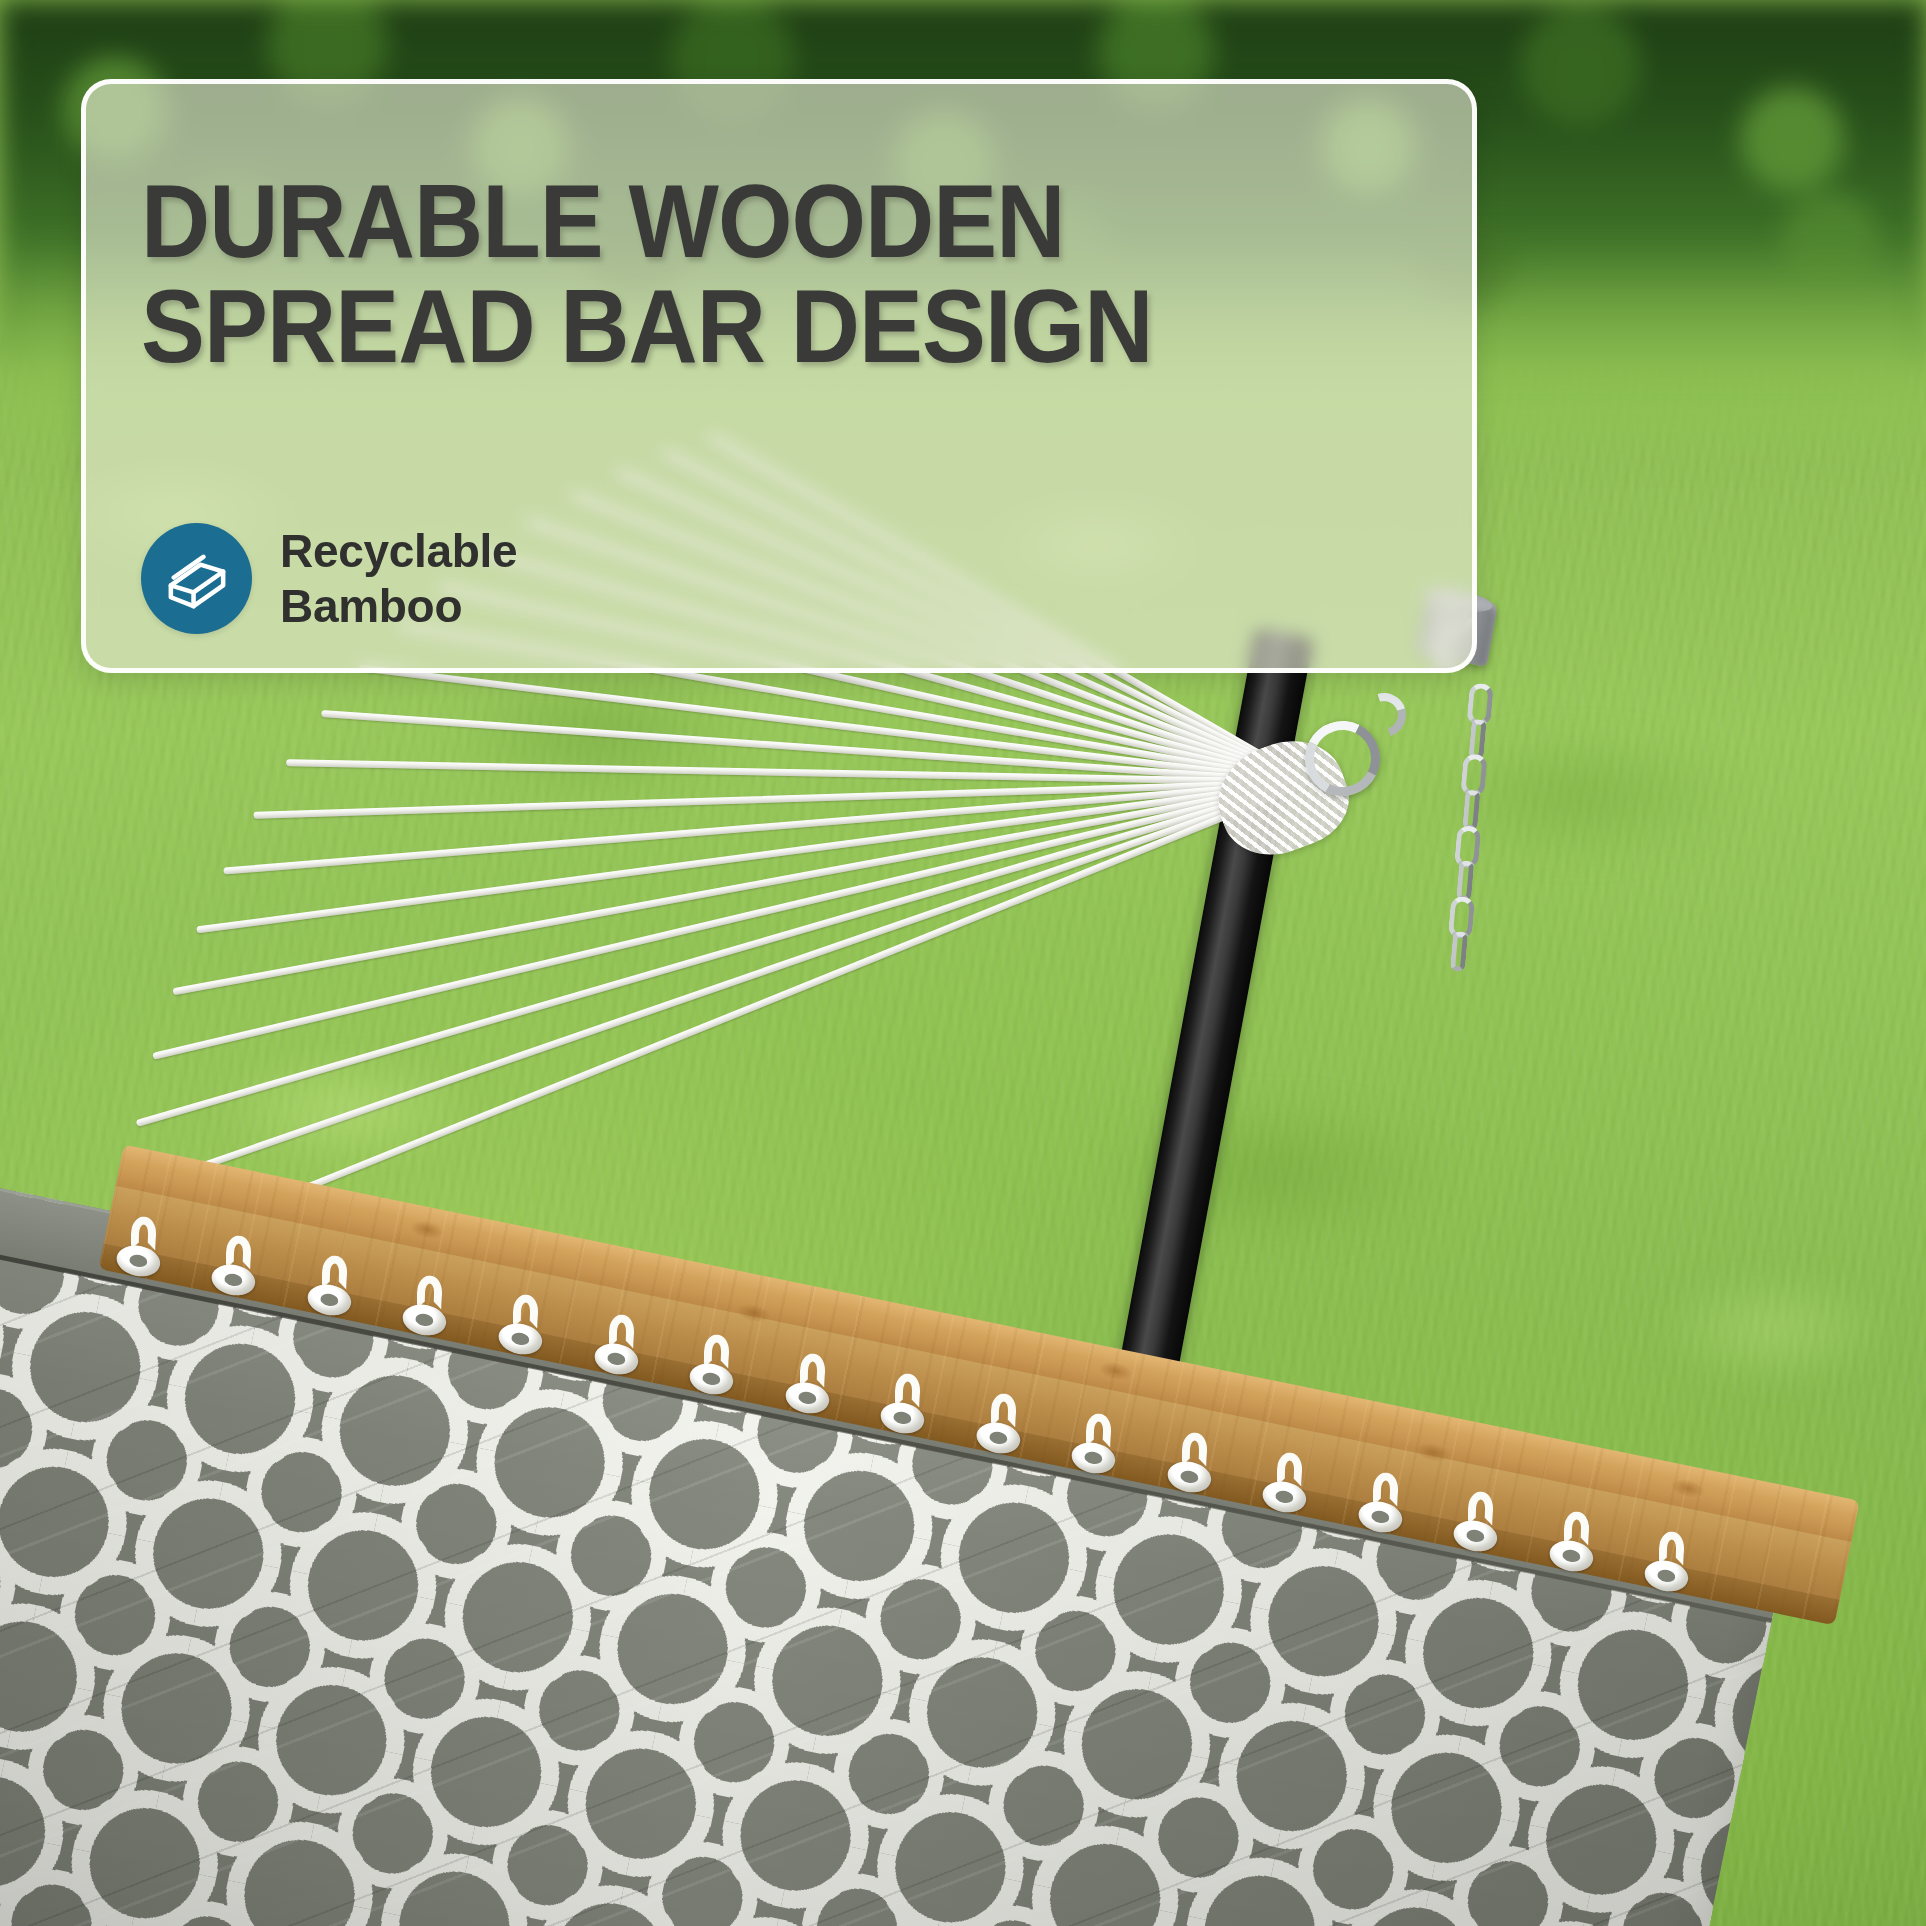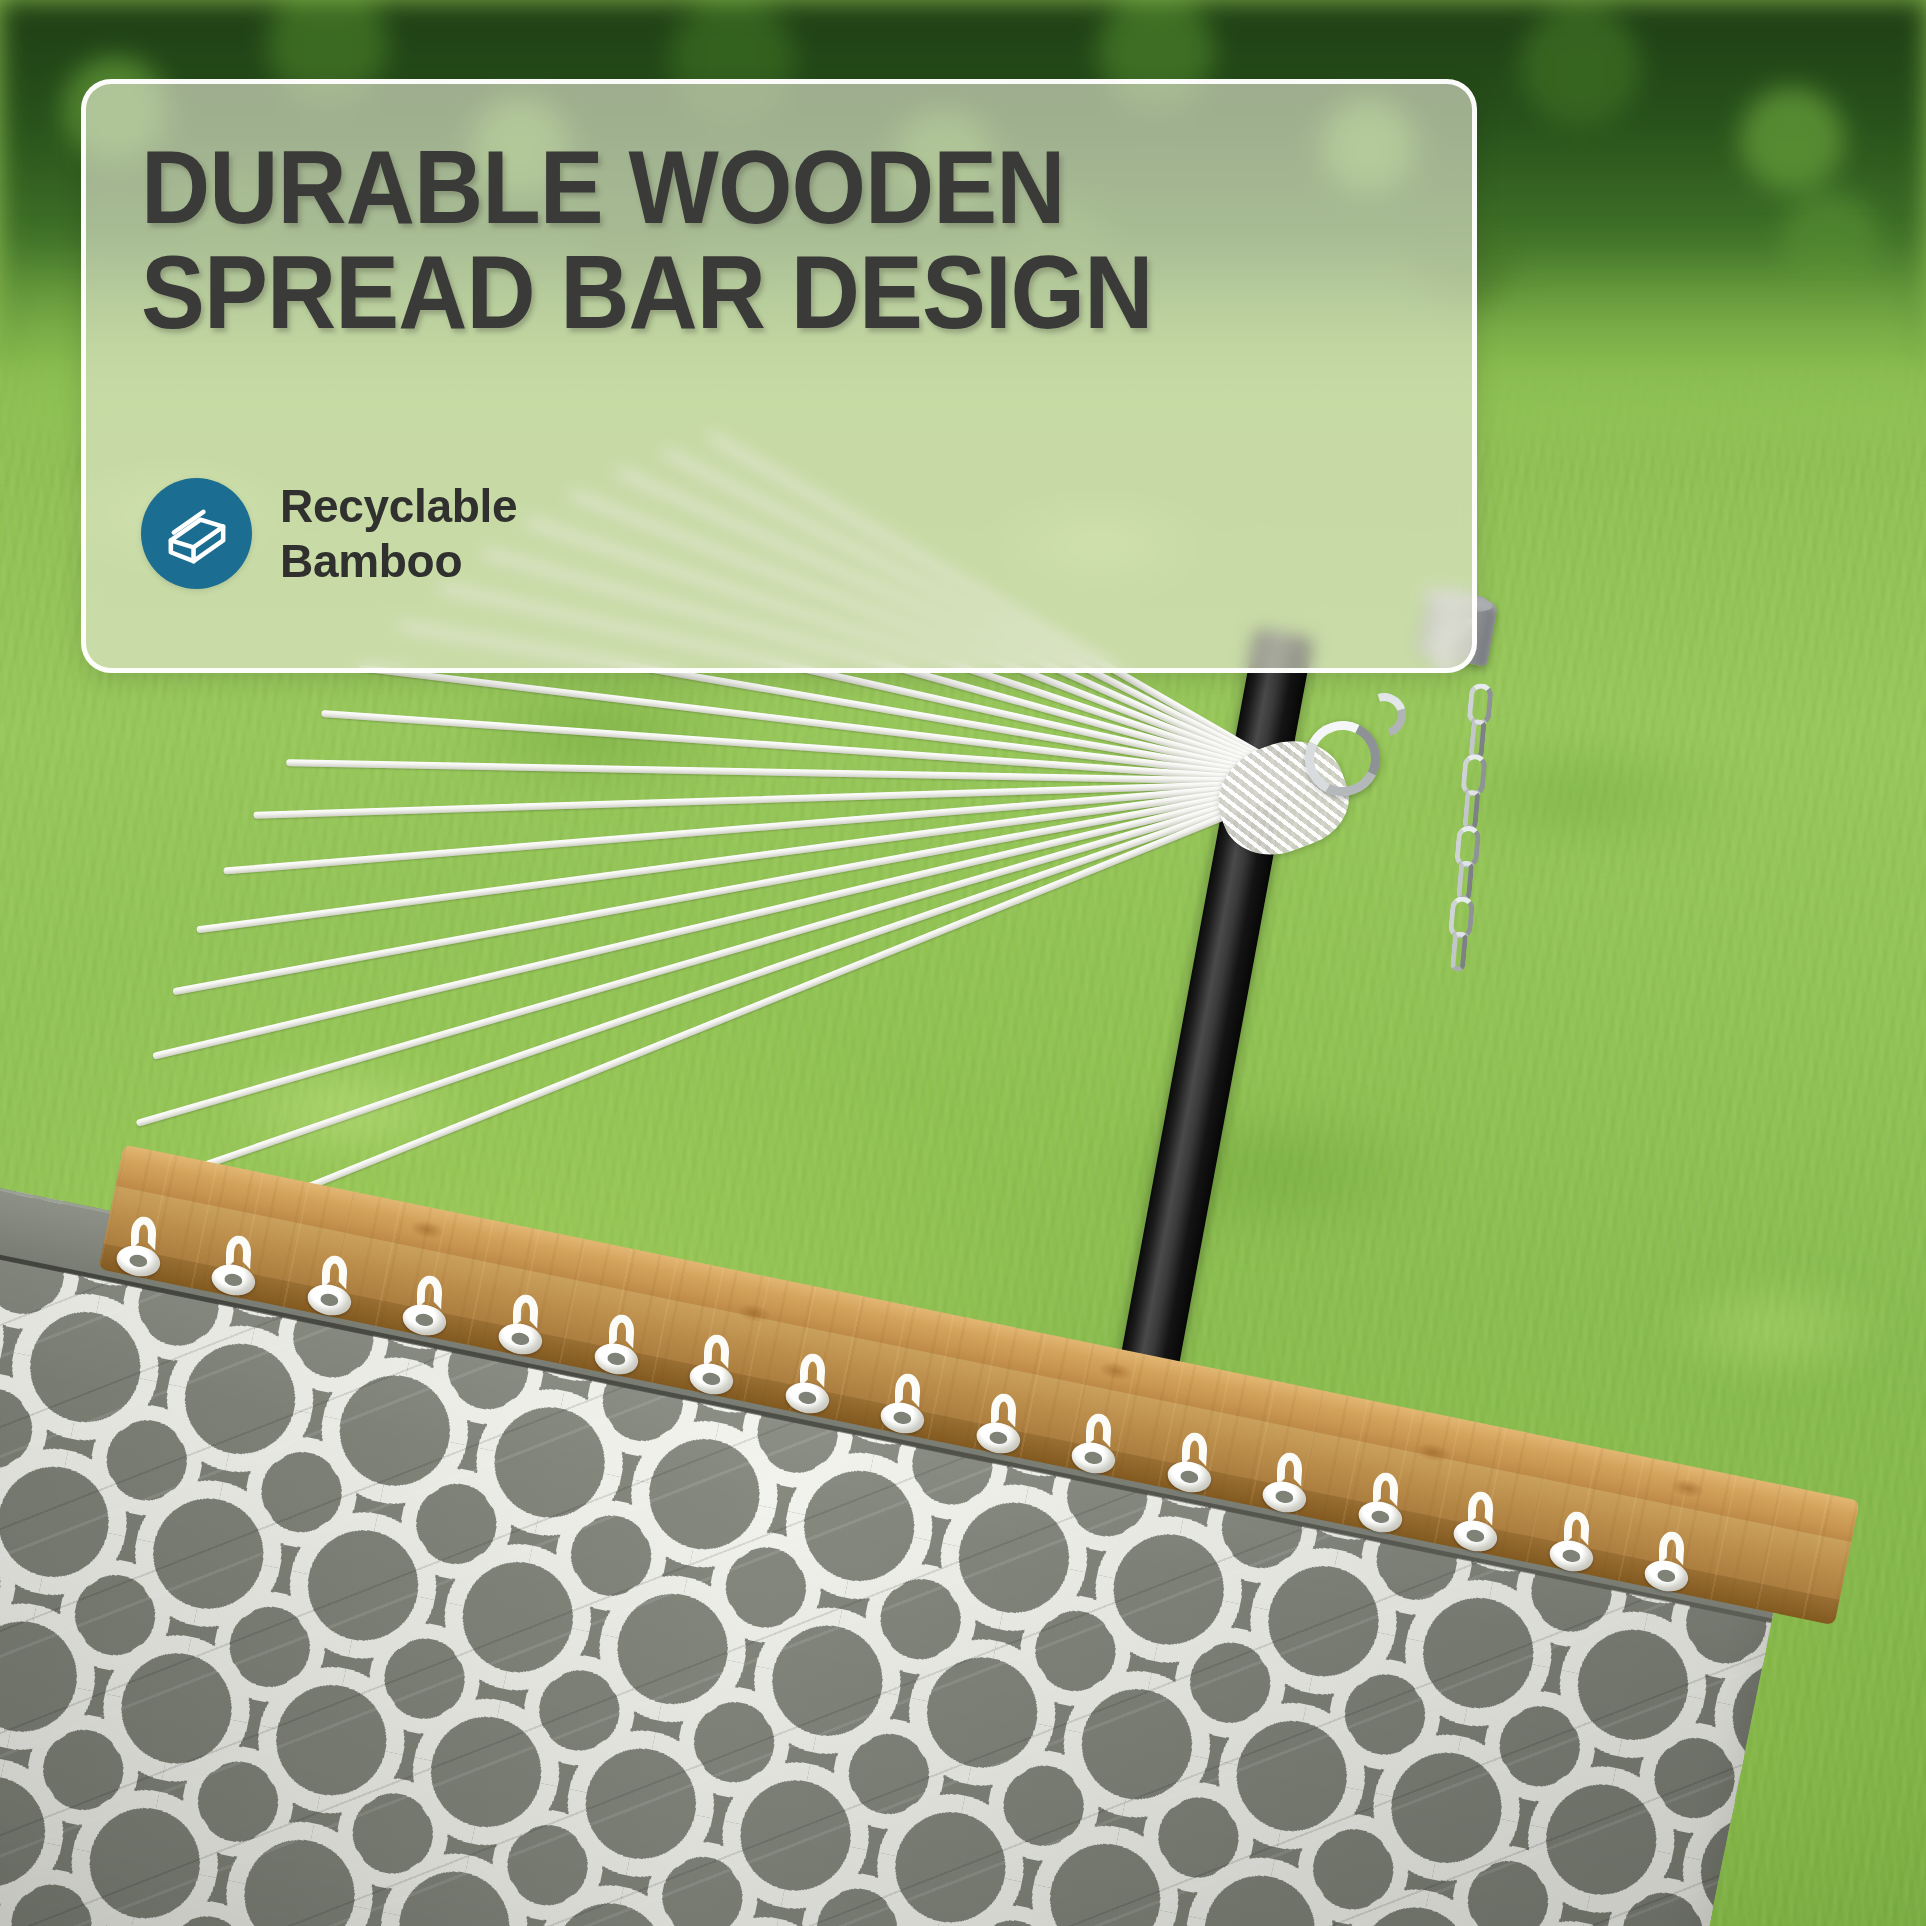--- a/index.html
+++ b/index.html
@@ -230,37 +230,37 @@
   .panel{
     position:absolute;left:81px;top:79px;width:1396px;height:594px;
     border:5px solid rgba(255,255,255,.96);
     border-radius:30px;
     background:rgba(232,234,214,.62);
     backdrop-filter:blur(8px);
     -webkit-backdrop-filter:blur(8px);
     box-shadow:0 6px 24px rgba(0,0,0,.13);
     overflow:hidden;
   }
-  .panel-inner{position:relative;width:100%;height:100%;padding:51px 55px 12px 55px;}
+  .panel-inner{position:relative;width:100%;height:100%;padding:51px 55px 12px 55px;margin-top:34px;}
 
   .headline{
     margin:0;
     color:#3a3a38;
     font-weight:700;
     font-size:103px;
     line-height:1.02;
     letter-spacing:-1px;
     transform:scaleX(.93);
     transform-origin:0 0;
     text-shadow:3px 4px 6px rgba(90,95,75,.38);
     white-space:pre-line;
   }
 
   .features{
-    position:absolute;left:55px;right:40px;bottom:79px;
+    position:absolute;left:55px;right:40px;bottom:68px;
     display:flex;align-items:center;gap:75px;
   }
   .feature{display:flex;align-items:center;gap:28px;}
   .badge{
     flex:0 0 auto;width:111px;height:111px;border-radius:50%;
     display:flex;align-items:center;justify-content:center;
     box-shadow:0 2px 6px rgba(0,0,0,.12);
   }
   .badge svg{display:block;}
   .feature-label{

